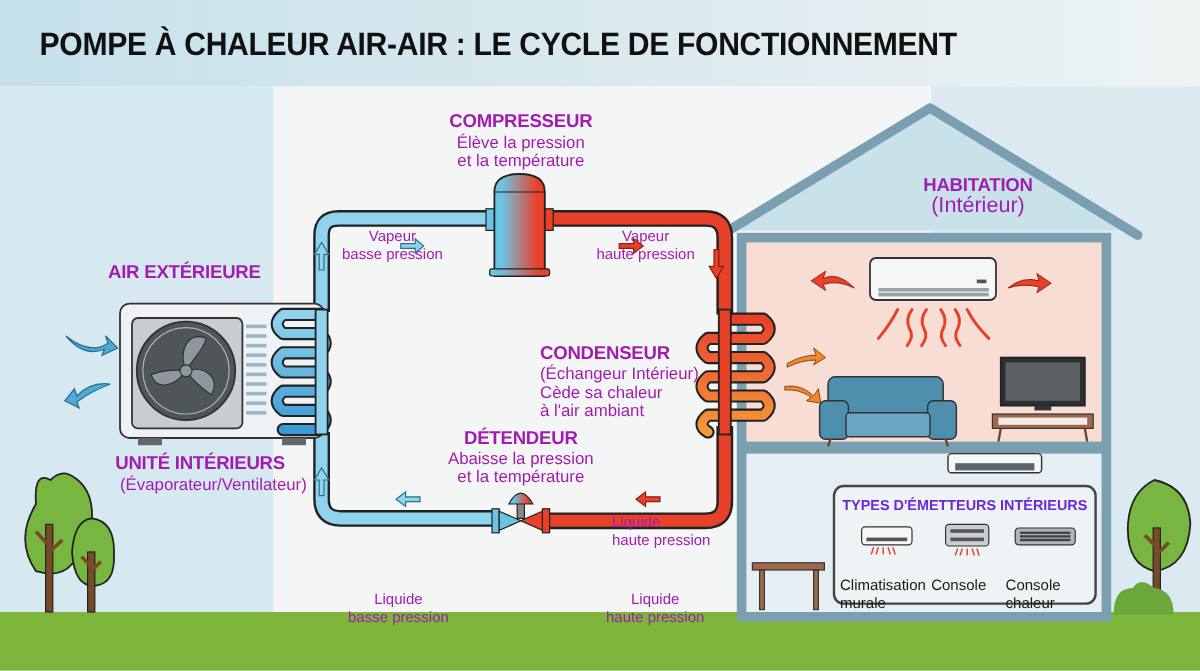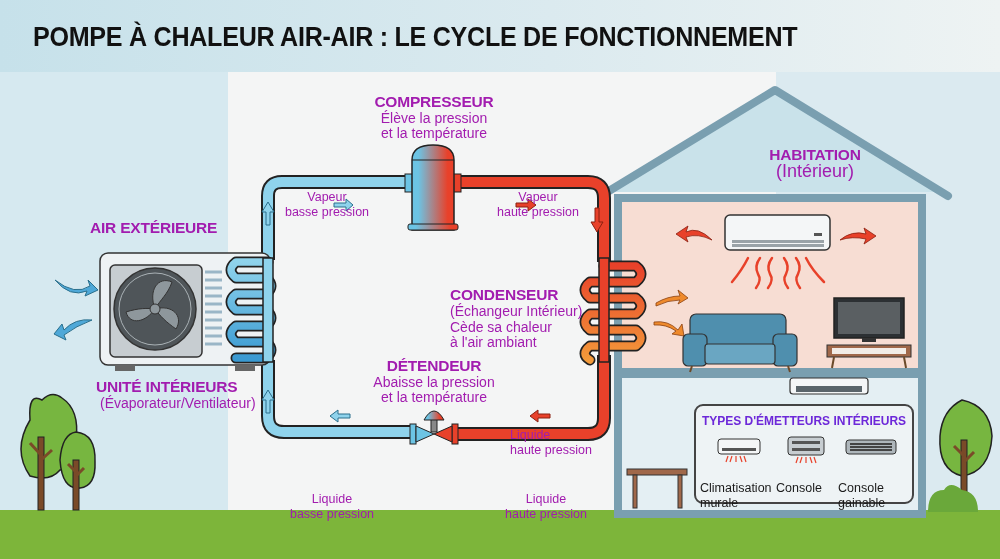--- a/index.html
+++ b/index.html
@@ -294,16 +294,16 @@
     </svg>
     <div class="em-lbl" style="left:4px;top:58px;width:78px;">
       <div>Climatisation</div>
       <div>murale</div>
     </div>
     <div class="em-lbl" style="left:80px;top:58px;width:60px;">
       <div>Console</div>
     </div>
     <div class="em-lbl" style="left:142px;top:58px;width:66px;">
       <div>Console</div>
-      <div>gainable</div>
+      <div>chaleur</div>
     </div>
   </div>
 </div>
 
 </body></html>

